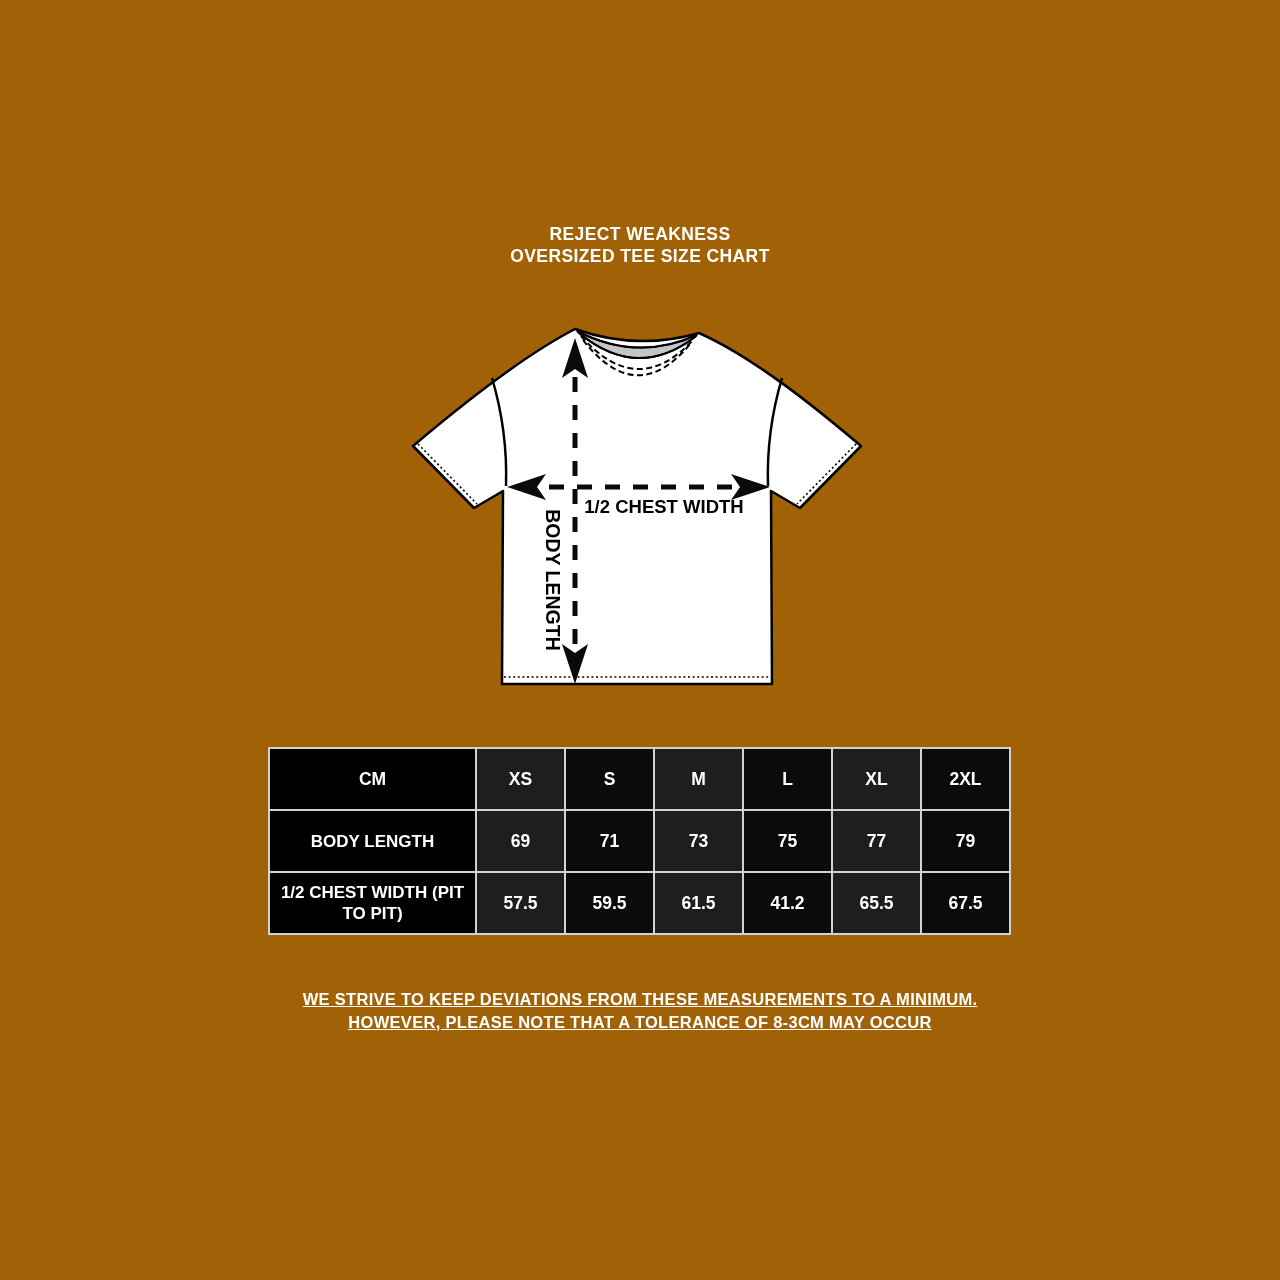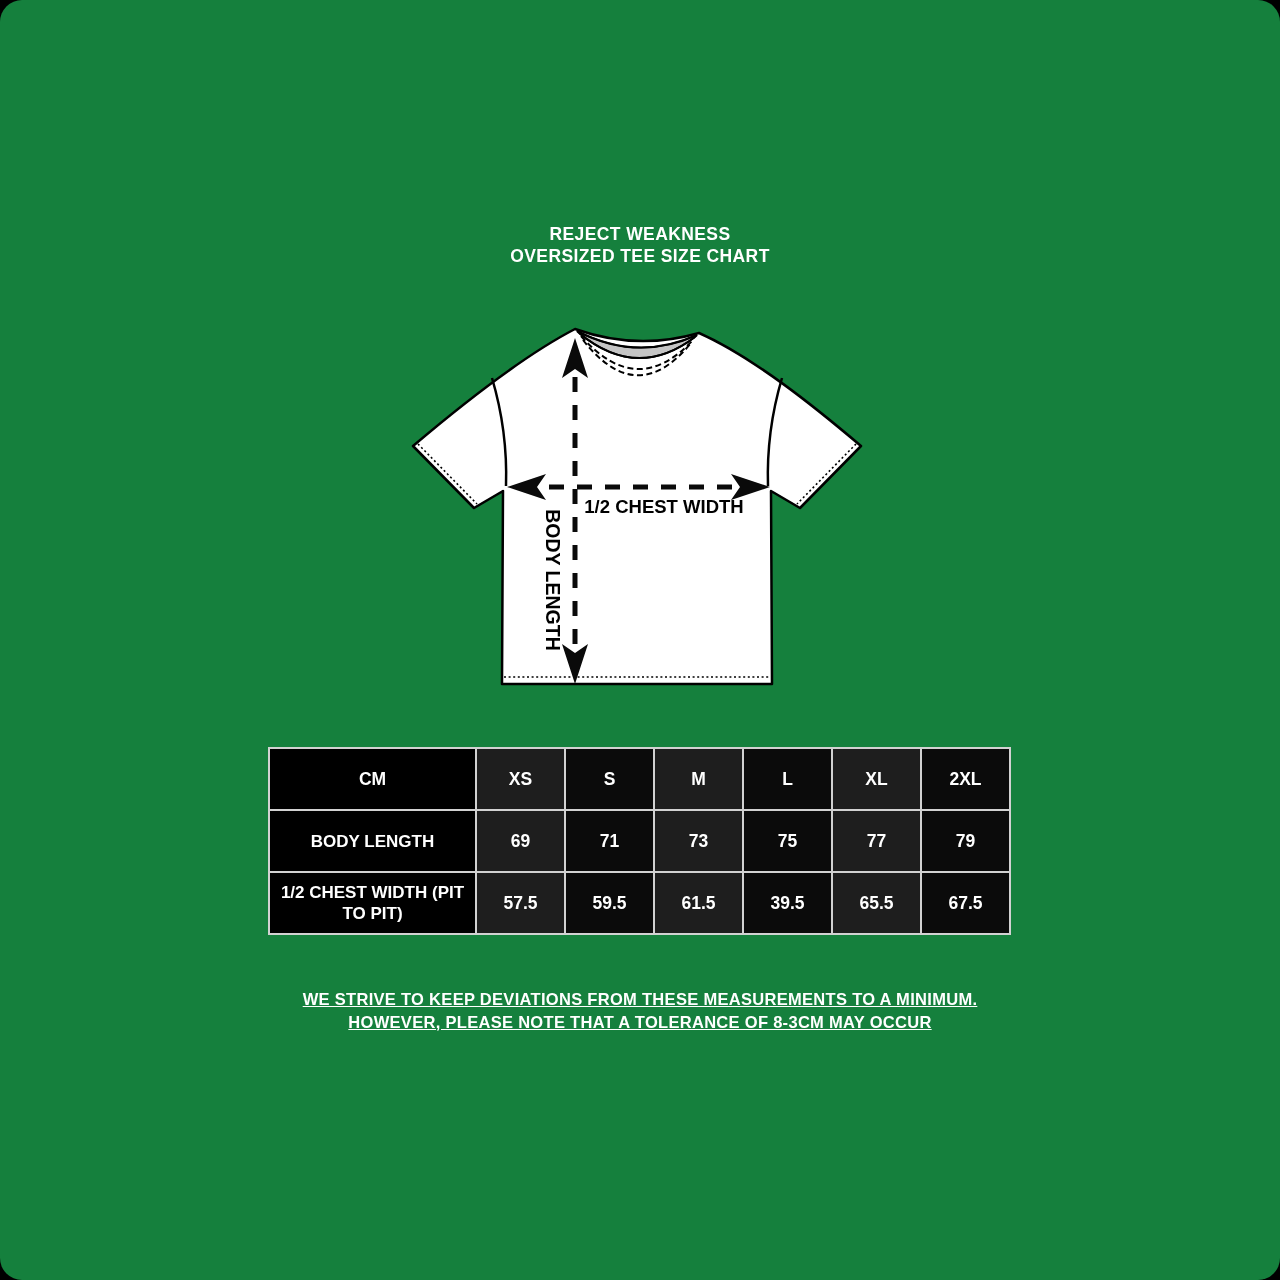--- a/index.html
+++ b/index.html
@@ -1,23 +1,22 @@
 <!DOCTYPE html>
 <html><head>
 <meta charset="utf-8">
 <style>
   html, body { margin: 0; padding: 0; background: #000; }
   .page {
     position: relative;
     width: 1280px;
     height: 1280px;
-    background: #15803d;
+    background: #a16207;
     overflow: hidden;
     font-family: "Liberation Sans", sans-serif;
-    border-radius: 22px;
   }
   .title-block {
     position: absolute;
     top: 223px; left: 0;
     width: 1280px;
     text-align: center;
     color: #ffffff;
     font-weight: bold;
     font-size: 17.5px;
     line-height: 22px;
@@ -148,21 +147,21 @@
         <td class="bg-light">73</td>
         <td class="bg-dark">75</td>
         <td class="bg-light">77</td>
         <td class="bg-dark">79</td>
       </tr>
       <tr>
         <td class="bg-first row-label">1/2 CHEST WIDTH (PIT TO PIT)</td>
         <td class="bg-light">57.5</td>
         <td class="bg-dark">59.5</td>
         <td class="bg-light">61.5</td>
-        <td class="bg-dark">39.5</td>
+        <td class="bg-dark">41.2</td>
         <td class="bg-light">65.5</td>
         <td class="bg-dark">67.5</td>
       </tr>
     </tbody>
   </table>
 
   <div class="disclaimer">
     <div>WE STRIVE TO KEEP DEVIATIONS FROM THESE MEASUREMENTS TO A MINIMUM.</div>
     <div>HOWEVER, PLEASE NOTE THAT A TOLERANCE OF 8-3CM MAY OCCUR</div>
   </div>

